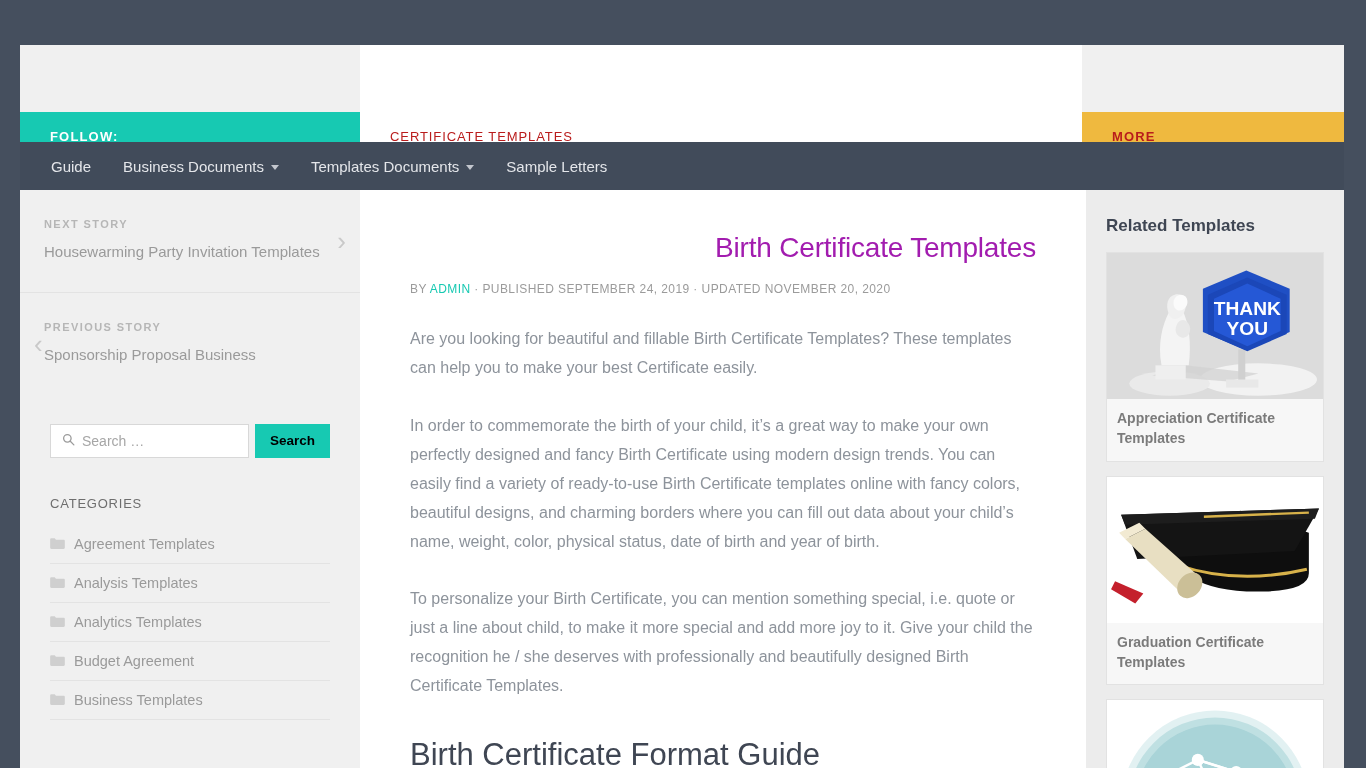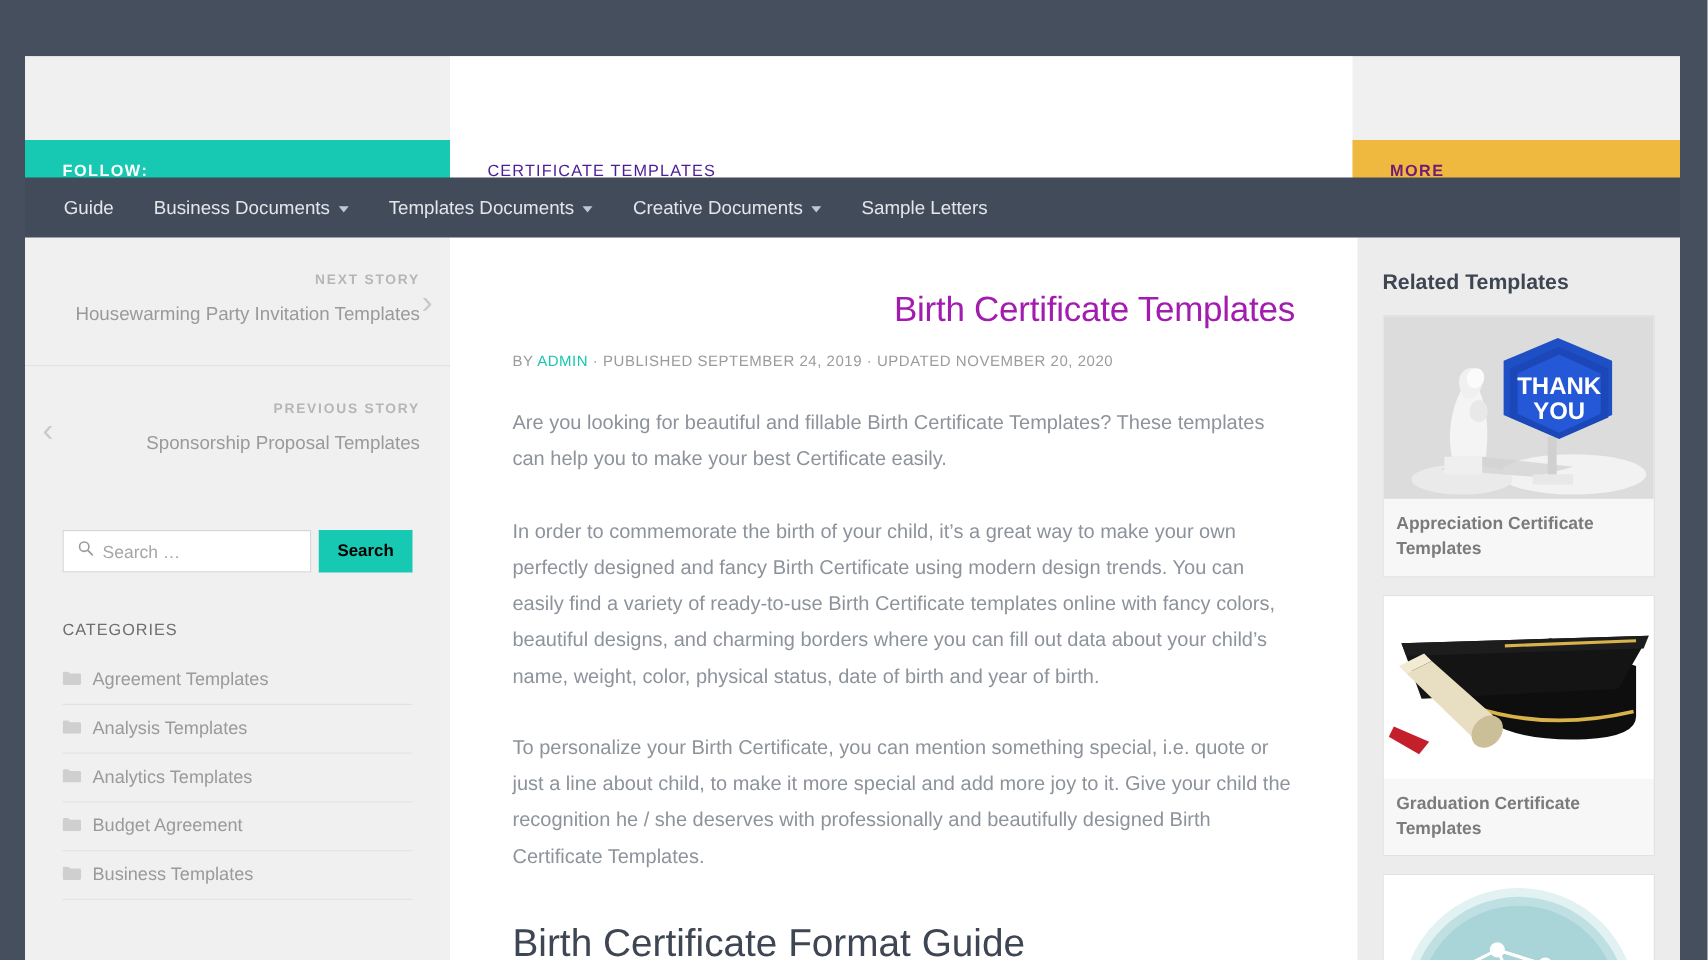--- a/index.html
+++ b/index.html
@@ -20,22 +20,22 @@
   
   .headerband{position:absolute;left:0;top:0;width:1324px;height:120px;background:#f0f0f0;}
   .hb-white{position:absolute;left:340px;top:0;width:722px;height:120px;background:#ffffff;}
   .hb-teal{position:absolute;left:0;top:67px;width:340px;height:53px;background:#17c9b2;}
   .hb-yellow{position:absolute;left:1062px;top:67px;width:262px;height:53px;background:#efb93f;}
   .hb-label{
     position:absolute;top:84px;font-size:13px;letter-spacing:.09em;font-weight:700;
     text-transform:uppercase;
   }
   .hb-follow{left:30px;color:#ffffff;}
-  .hb-more{left:1092px;color:#701a75;}
-  .hb-center{left:370px;color:#4c1d95;font-weight:400;letter-spacing:.07em;}
+  .hb-more{left:1092px;color:#b91c1c;}
+  .hb-center{left:370px;color:#b91c1c;font-weight:400;letter-spacing:.07em;}
 
   
   .navbar{
     position:absolute;left:0;top:97px;width:1324px;height:48px;background:#414b5a;
     display:flex;align-items:center;z-index:6;
   }
   .nav-item{
     position:relative;display:flex;align-items:center;gap:7px;
     padding:0 16px;height:48px;color:#e4e6ea;font-size:15px;cursor:pointer;
     white-space:nowrap;
@@ -46,21 +46,21 @@
     border-top:5px solid #c3c7ce;display:inline-block;margin-top:2px;
   }
 
   
   .cols{position:absolute;left:0;top:145px;width:1324px;height:578px;}
   .col-left{position:absolute;left:0;top:0;width:340px;height:578px;background:#f0f0f0;}
   .col-main{position:absolute;left:340px;top:0;width:726px;height:578px;background:#ffffff;}
   .col-right{position:absolute;left:1066px;top:0;width:258px;height:578px;background:#ececec;}
 
   
-  .story{position:relative;width:340px;box-sizing:border-box;padding:28px 24px 30px;text-align:right;cursor:pointer;}
+  .story{position:relative;width:340px;box-sizing:border-box;padding:28px 24px 30px;text-align:left;cursor:pointer;}
   .story + .story{border-top:1px solid #e3e3e3;}
   .story-kicker{font-size:11px;letter-spacing:.13em;color:#b6b6b6;font-weight:700;text-transform:uppercase;margin-bottom:12px;}
   .story-title{font-size:15px;color:#9a9a9a;line-height:1.35;}
   .story-arrow{position:absolute;top:50%;transform:translateY(-50%);color:#c9c9c9;font-size:26px;line-height:1;}
   .arrow-right{right:14px;}
   .arrow-left{left:14px;}
 
   
   .searchwrap{display:flex;padding:28px 30px 0;}
   .search-box{
@@ -125,41 +125,37 @@
       </div>
       <div class="nav-item">
         <span>Business Documents</span>
         <i class="caret"></i>
       </div>
       <div class="nav-item">
         <span>Templates Documents</span>
         <i class="caret"></i>
       </div>
       <div class="nav-item">
-        <span>Creative Documents</span>
-        <i class="caret"></i>
-      </div>
-      <div class="nav-item">
         <span>Sample Letters</span>
       </div>
     </div>
 
     <div class="cols">
 
       <aside class="col-left">
 
         <div class="story">
           <div class="story-kicker">NEXT STORY</div>
           <div class="story-title">Housewarming Party Invitation Templates</div>
           <span class="story-arrow arrow-right">›</span>
         </div>
 
         <div class="story">
           <div class="story-kicker">PREVIOUS STORY</div>
-          <div class="story-title">Sponsorship Proposal Templates</div>
+          <div class="story-title">Sponsorship Proposal Business</div>
           <span class="story-arrow arrow-left">‹</span>
         </div>
 
         <div class="searchwrap">
           <div class="search-box">
             <span class="search-ico">
               <svg width="13" height="13" viewBox="0 0 16 16" fill="none" stroke="#9b9b9b" stroke-width="1.6">
                 <circle cx="6.6" cy="6.6" r="4.6"></circle>
                 <line x1="10.2" y1="10.2" x2="14.6" y2="14.6" stroke-linecap="round"></line>
               </svg>

